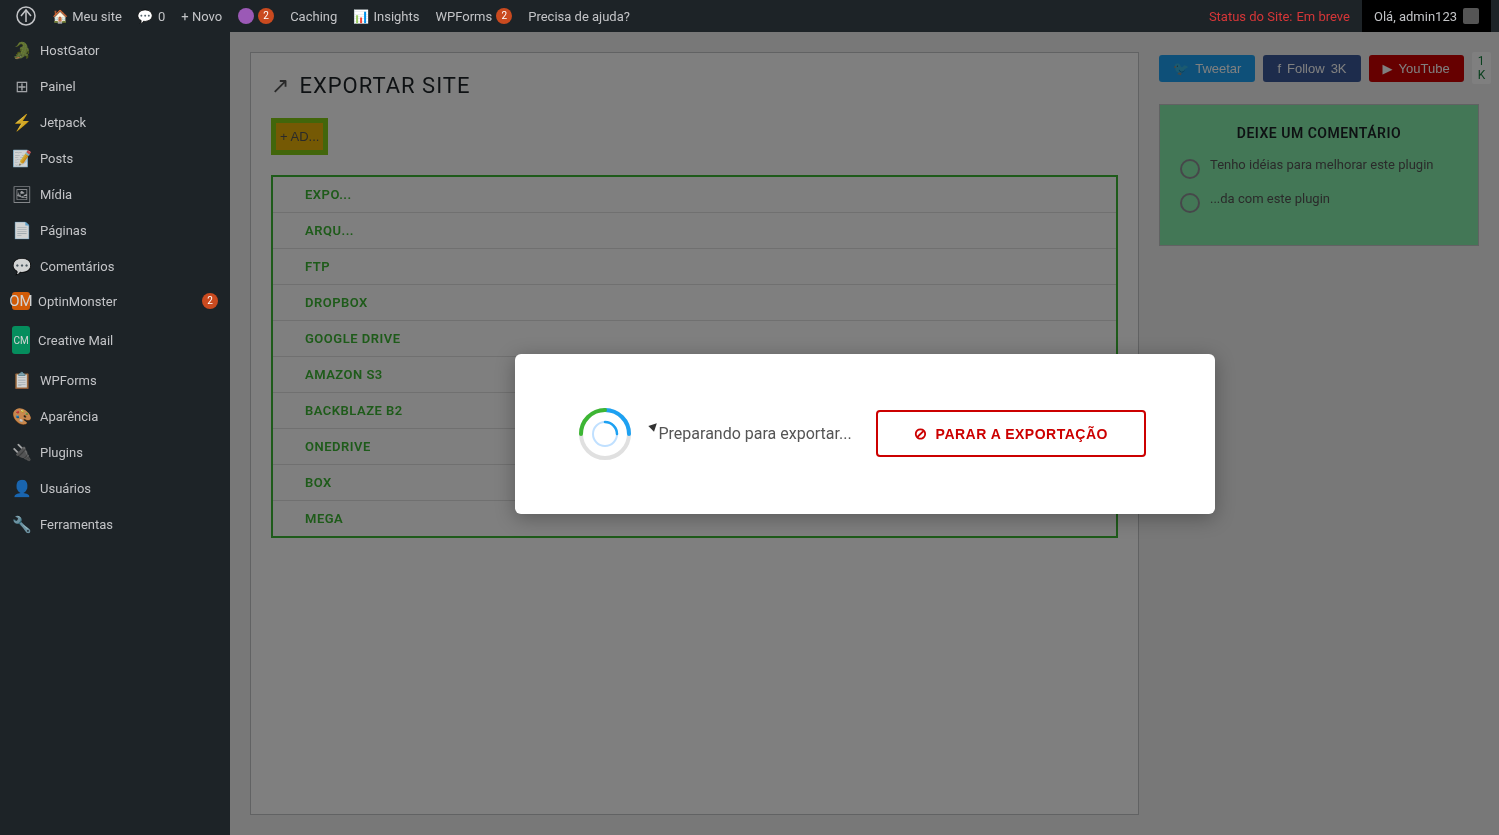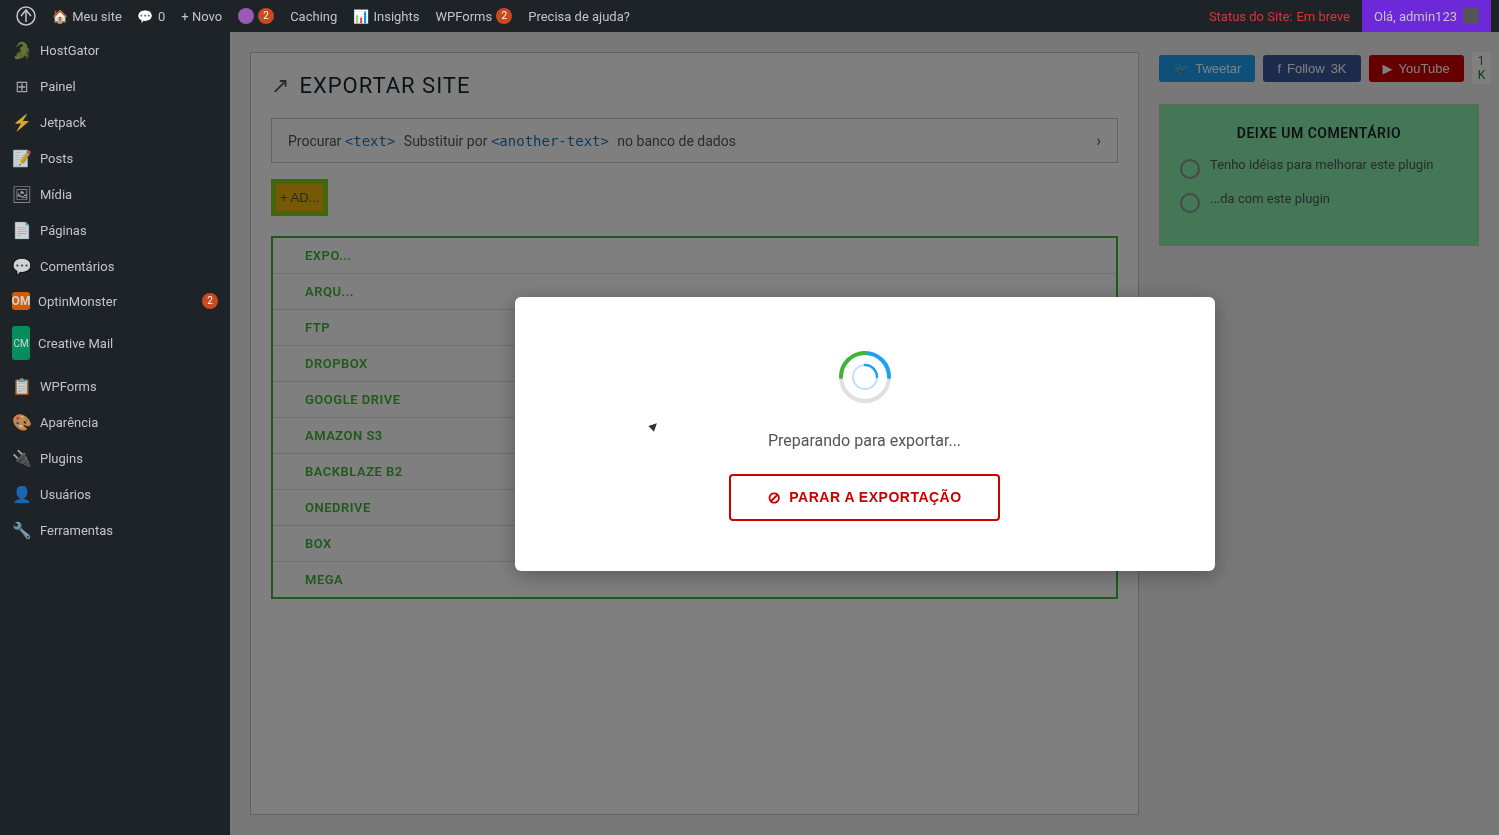--- a/index.html
+++ b/index.html
@@ -51,21 +51,21 @@
       background: #1d2327;
       color: #c3c4c7;
       font-size: 13px;
       padding: 0 12px;
       height: 24px;
       display: flex;
       align-items: center;
     }
     .status-badge span { color: #d63638; margin-left: 4px; }
     .howdy {
-      background: #6d28d9;
+      background: #000000;
       color: #c3c4c7;
       font-size: 13px;
       padding: 0 12px;
       height: 32px;
       display: flex;
       align-items: center;
       gap: 6px;
     }
     .howdy .avatar-placeholder {
       width: 16px; height: 16px;
@@ -294,21 +294,20 @@
       justify-content: center;
       z-index: 500;
     }
     .modal {
       background: #fff;
       border-radius: 6px;
       padding: 50px 60px;
       width: 700px;
       max-width: 90%;
       display: flex;
-      flex-direction: column;
       align-items: center;
       gap: 24px;
       box-shadow: 0 4px 20px rgba(0,0,0,0.3);
     }
 
     
     .loading-icon {
       width: 60px; height: 60px;
       position: relative;
     }
@@ -436,26 +435,26 @@
     </div>
     <div class="sidebar-item">
       <span class="si-icon">📄</span>
       <span>Páginas</span>
     </div>
     <div class="sidebar-item">
       <span class="si-icon">💬</span>
       <span>Comentários</span>
     </div>
     <div class="sidebar-item">
-      <span class="si-icon" style="background:#ff6900;width:18px;height:18px;border-radius:3px;display:flex;align-items:center;justify-content:center;font-size:12px;color:#fff;font-weight:bold;">OM</span>
+      <span class="si-icon" style="background:#ff6900;width:18px;height:18px;border-radius:3px;display:flex;align-items:center;justify-content:center;font-size:15px;color:#fff;">OM</span>
       <span>OptinMonster</span>
       <span class="badge">2</span>
     </div>
     <div class="sidebar-item">
-      <span class="si-icon" style="background:#00a86b;width:18px;height:34px;border-radius:3px;display:flex;align-items:center;justify-content:center;font-size:10px;color:#fff;">CM</span>
+      <span class="si-icon" style="background:#00a86b;width:18px;height:28px;border-radius:3px;display:flex;align-items:center;justify-content:center;font-size:10px;color:#fff;">CM</span>
       <span>Creative Mail</span>
     </div>
     <div class="sidebar-item">
       <span class="si-icon">📋</span>
       <span>WPForms</span>
     </div>
     <div class="sidebar-item">
       <span class="si-icon">🎨</span>
       <span>Aparência</span>
     </div>
@@ -475,30 +474,20 @@
 
   <div class="main-content">
     <div class="content-area">
 
       <div class="left-panel">
         <div class="page-title-row">
           <span class="export-icon">↗</span>
           <h1 class="page-heading">EXPORTAR SITE</h1>
         </div>
 
-        <div class="search-replace-box">
-          <span>
-            <span>Procurar</span>
-            <span class="tag"> &lt;text&gt; </span>
-            <span>Substituir por</span>
-            <span class="tag"> &lt;another-text&gt; </span>
-            <span>no banco de dados</span>
-          </span>
-          <span class="arrow-right">›</span>
-        </div>
 
         <div class="add-button-row">
           <button class="add-button">+ AD...</button>
         </div>
 
 
         <div class="export-list">
           <div class="export-list-item">EXPO...</div>
           <div class="export-list-item">ARQU...</div>
           <div class="export-list-item">FTP</div>

